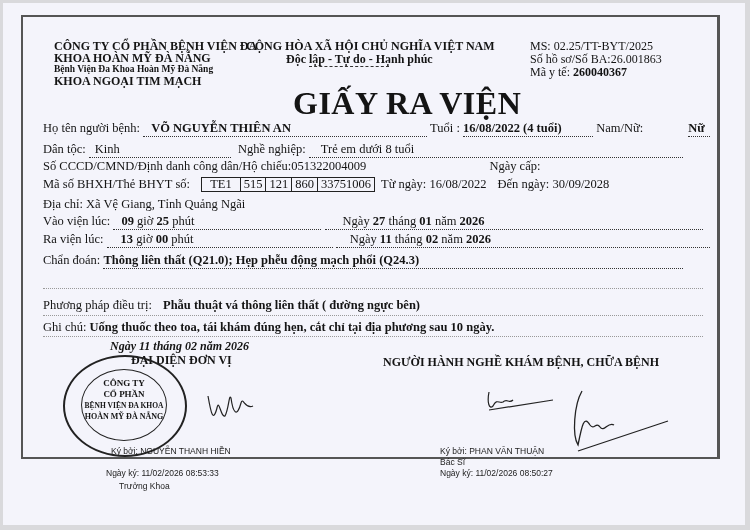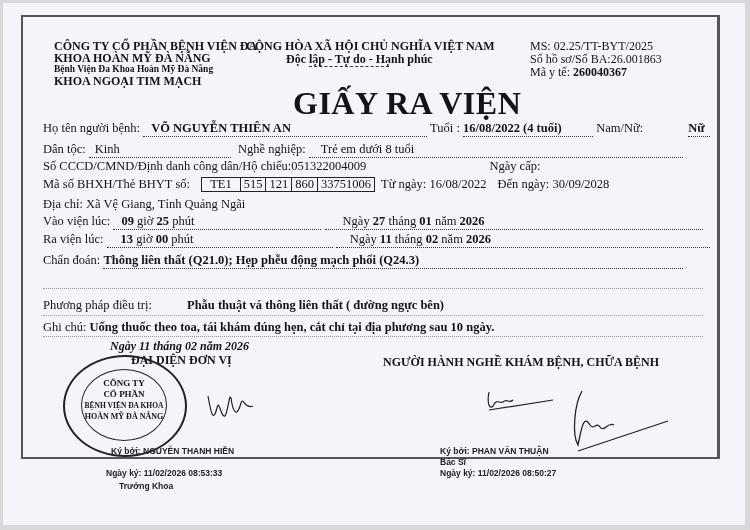--- a/index.html
+++ b/index.html
@@ -18,21 +18,21 @@
     border: 2px solid #555; border-right-width: 3px;
   }
   .abs { position: absolute; white-space: nowrap; }
   .b { font-weight: bold; }
   .hdr { font-size: 12px; line-height: 12px; }
   .small { font-size: 9.5px; }
   .row { position: absolute; left: 40px; font-size: 12.5px; white-space: nowrap; }
   .dots { border-bottom: 1px dotted #333; display: inline-block; }
   .title { font-size: 32px; font-weight: bold; letter-spacing: 0.5px; }
   .box { display: inline-block; border: 1px solid #222; padding: 0 3px; margin-right: -1px; line-height: 13px; }
-  .sans { font-family: "Liberation Sans", "DejaVu Sans", sans-serif; font-size: 8.5px; color: #222; font-weight: bold; }
+  .sans { font-family: "Liberation Sans", "DejaVu Sans", sans-serif; font-size: 8.5px; color: #222; }
   .stamp {
     position: absolute; left: 60px; top: 352px; width: 120px; height: 98px;
     border: 2px solid #222; border-radius: 50%;
   }
   .stamp-inner {
     position: absolute; left: 16px; top: 12px; width: 86px; height: 72px;
     border: 1.5px solid #222; border-radius: 50%;
     text-align: center; font-size: 9px; line-height: 11px; padding-top: 8px; box-sizing: border-box;
   }
 </style>
@@ -111,21 +111,21 @@
   </div>
 
   <div class="row" style="top:250px;">
     <span>Chẩn đoán:</span>
     <span class="dots b" style="width:580px;">Thông liên thất (Q21.0); Hẹp phễu động mạch phổi (Q24.3)</span>
   </div>
   <div class="abs" style="left:40px;top:285px;width:660px;border-top:1px dotted #999;"></div>
 
   <div class="row" style="top:295px;">
     <span>Phương pháp điều trị:</span>
-    <span class="b" style="margin-left:32px;">Phẫu thuật vá thông liên thất ( đường ngực bên)</span>
+    <span class="b" style="margin-left:8px;">Phẫu thuật vá thông liên thất ( đường ngực bên)</span>
   </div>
   <div class="abs" style="left:40px;top:312px;width:660px;border-top:1px dotted #999;"></div>
 
   <div class="row" style="top:317px;">
     <span>Ghi chú:</span>
     <span class="b">Uống thuốc  theo toa, tái khám đúng hẹn, cắt chỉ tại địa phương sau 10 ngày.</span>
   </div>
   <div class="abs" style="left:40px;top:333px;width:660px;border-top:1px dotted #999;"></div>
 
   <div class="abs b" style="left:107px;top:336px;font-size:12px;font-style:italic;">Ngày 11 tháng 02 năm 2026</div>

